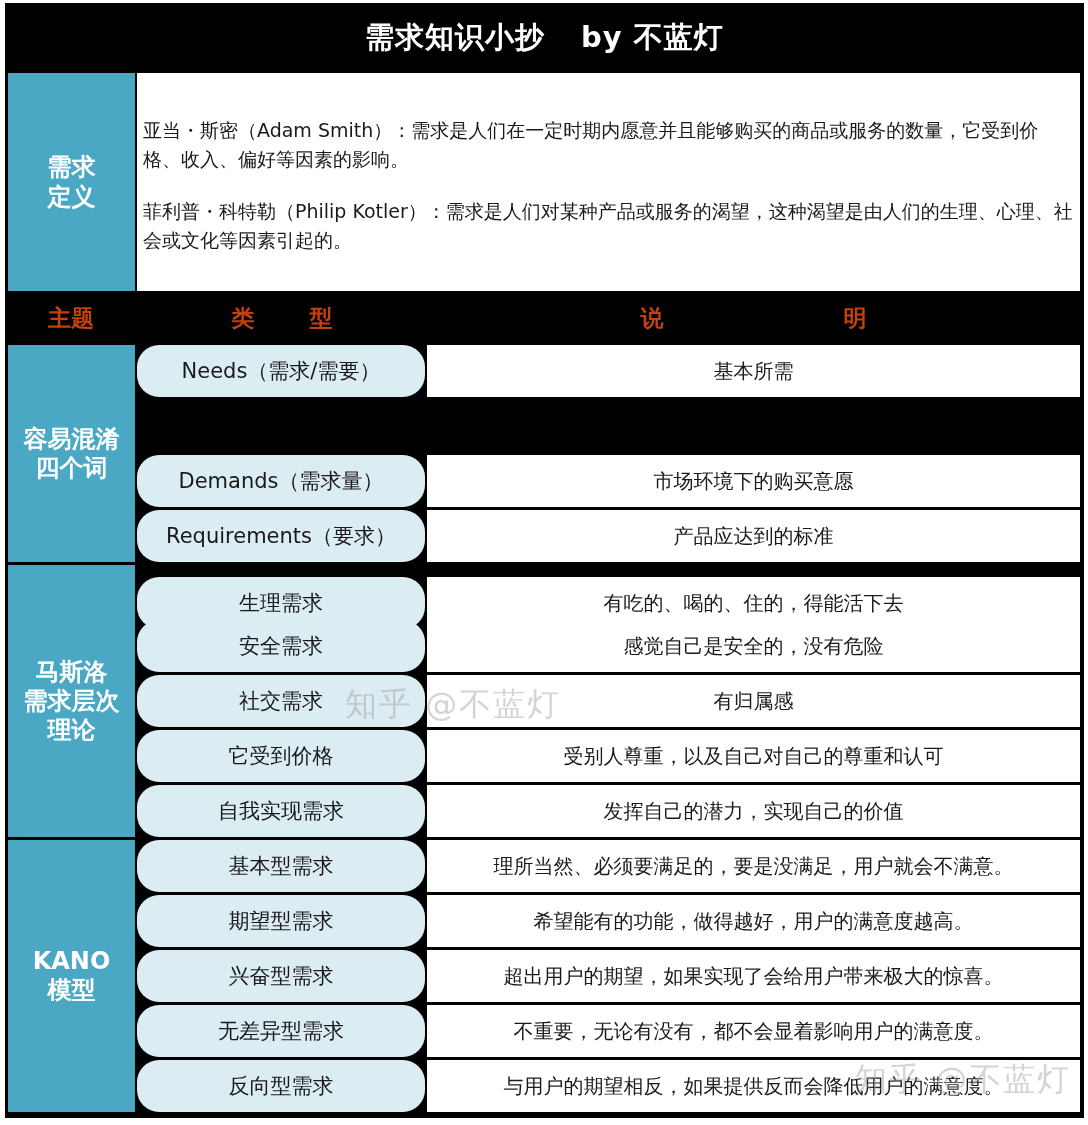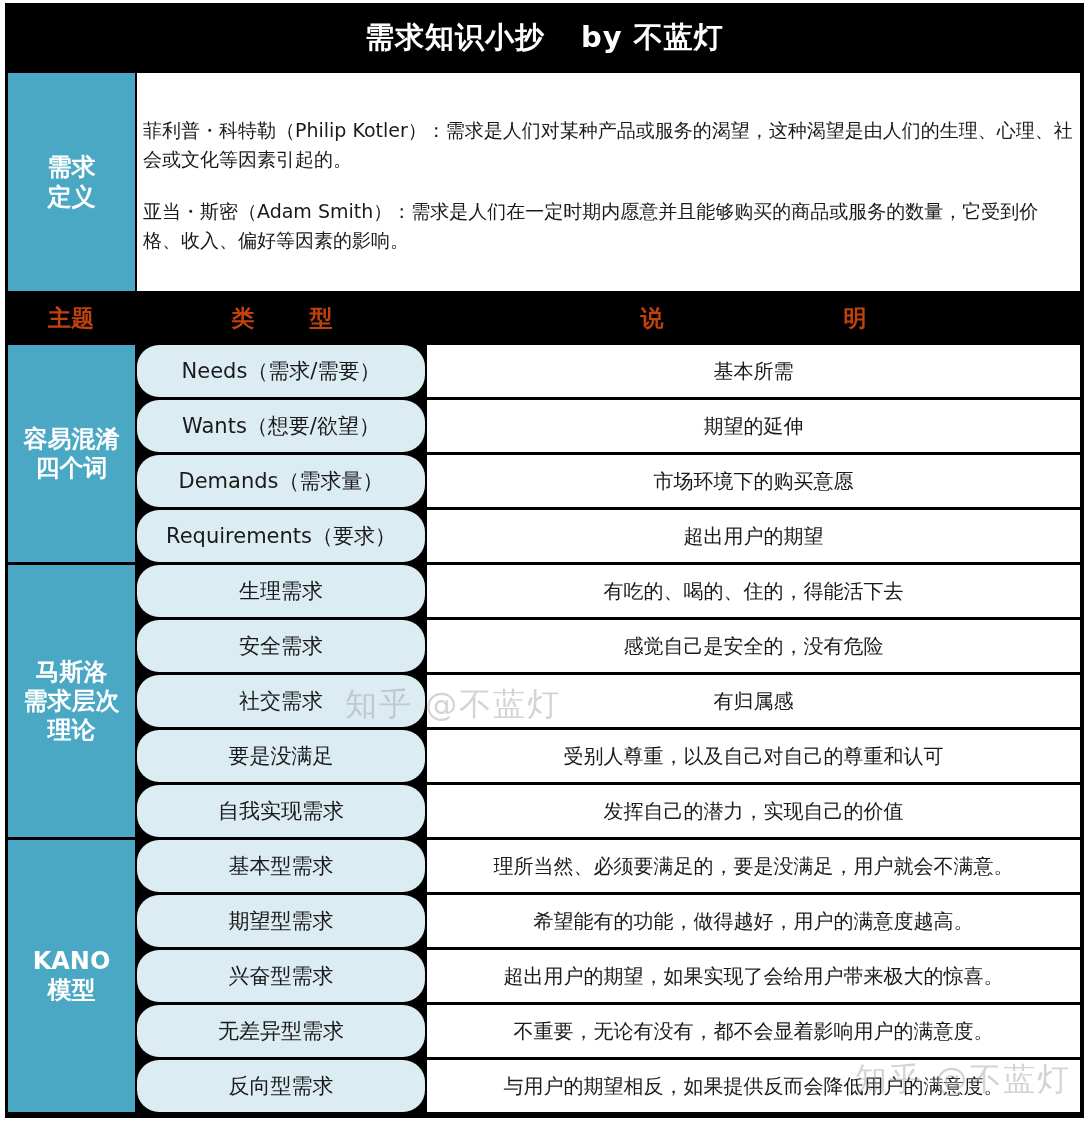--- a/index.html
+++ b/index.html
@@ -47,22 +47,22 @@
   </div>
 
   <div class="def">
     <div class="def-label" id="def-label">
         <div>
           <div>需求</div>
           <div>定义</div>
         </div>
       </div>
     <div class="def-body">
+      <p>亚当・斯密（Adam Smith）：需求是人们在一定时期内愿意并且能够购买的商品或服务的数量，它受到价格、收入、偏好等因素的影响。</p>
       <p>菲利普・科特勒（Philip Kotler）：需求是人们对某种产品或服务的渴望，这种渴望是由人们的生理、心理、社会或文化等因素引起的。</p>
-      <p>亚当・斯密（Adam Smith）：需求是人们在一定时期内愿意并且能够购买的商品或服务的数量，它受到价格、收入、偏好等因素的影响。</p>
     </div>
   </div>
 
   <div class="hdr">
     <div class="c1">主题</div>
     <div class="c2">
       <span>类</span>
         <span class="gap2"></span>
         <span>型</span>
     </div>
@@ -78,55 +78,51 @@
         <div class="group-label" style="height: 217px;">
           <div>
             <div>容易混淆</div>
             <div>四个词</div>
           </div>
         </div>
         <div class="row" style="top: 0px;">
           <div class="type">Needs（需求/需要）</div>
           <div class="desc">基本所需</div>
         </div>
-        <div class="row" style="top: 55px;">
-          <div class="type">Wants（想要/欲望）</div>
-          <div class="desc">期望的延伸</div>
-        </div>
         <div class="row" style="top: 110px;">
           <div class="type">Demands（需求量）</div>
           <div class="desc">市场环境下的购买意愿</div>
         </div>
         <div class="row" style="top: 165px;">
           <div class="type">Requirements（要求）</div>
-          <div class="desc">超出用户的期望</div>
+          <div class="desc">产品应达到的标准</div>
         </div>
       </div>
       <div class="group" style="top: 562px; height: 275px;">
         <div class="group-label" style="height: 272px;">
           <div>
             <div>马斯洛</div>
             <div>需求层次</div>
             <div>理论</div>
           </div>
         </div>
-        <div class="row" style="top: 0px;">
+        <div class="row" style="top: 12px;">
           <div class="type">生理需求</div>
           <div class="desc">有吃的、喝的、住的，得能活下去</div>
         </div>
         <div class="row" style="top: 55px;">
           <div class="type">安全需求</div>
           <div class="desc">感觉自己是安全的，没有危险</div>
         </div>
         <div class="row" style="top: 110px;">
           <div class="type">社交需求</div>
           <div class="desc">有归属感</div>
         </div>
         <div class="row" style="top: 165px;">
-          <div class="type">要是没满足</div>
+          <div class="type">它受到价格</div>
           <div class="desc">受别人尊重，以及自己对自己的尊重和认可</div>
         </div>
         <div class="row" style="top: 220px;">
           <div class="type">自我实现需求</div>
           <div class="desc">发挥自己的潜力，实现自己的价值</div>
         </div>
       </div>
       <div class="group" style="top: 837px; height: 275px;">
         <div class="group-label" style="height: 272px;">
           <div>

